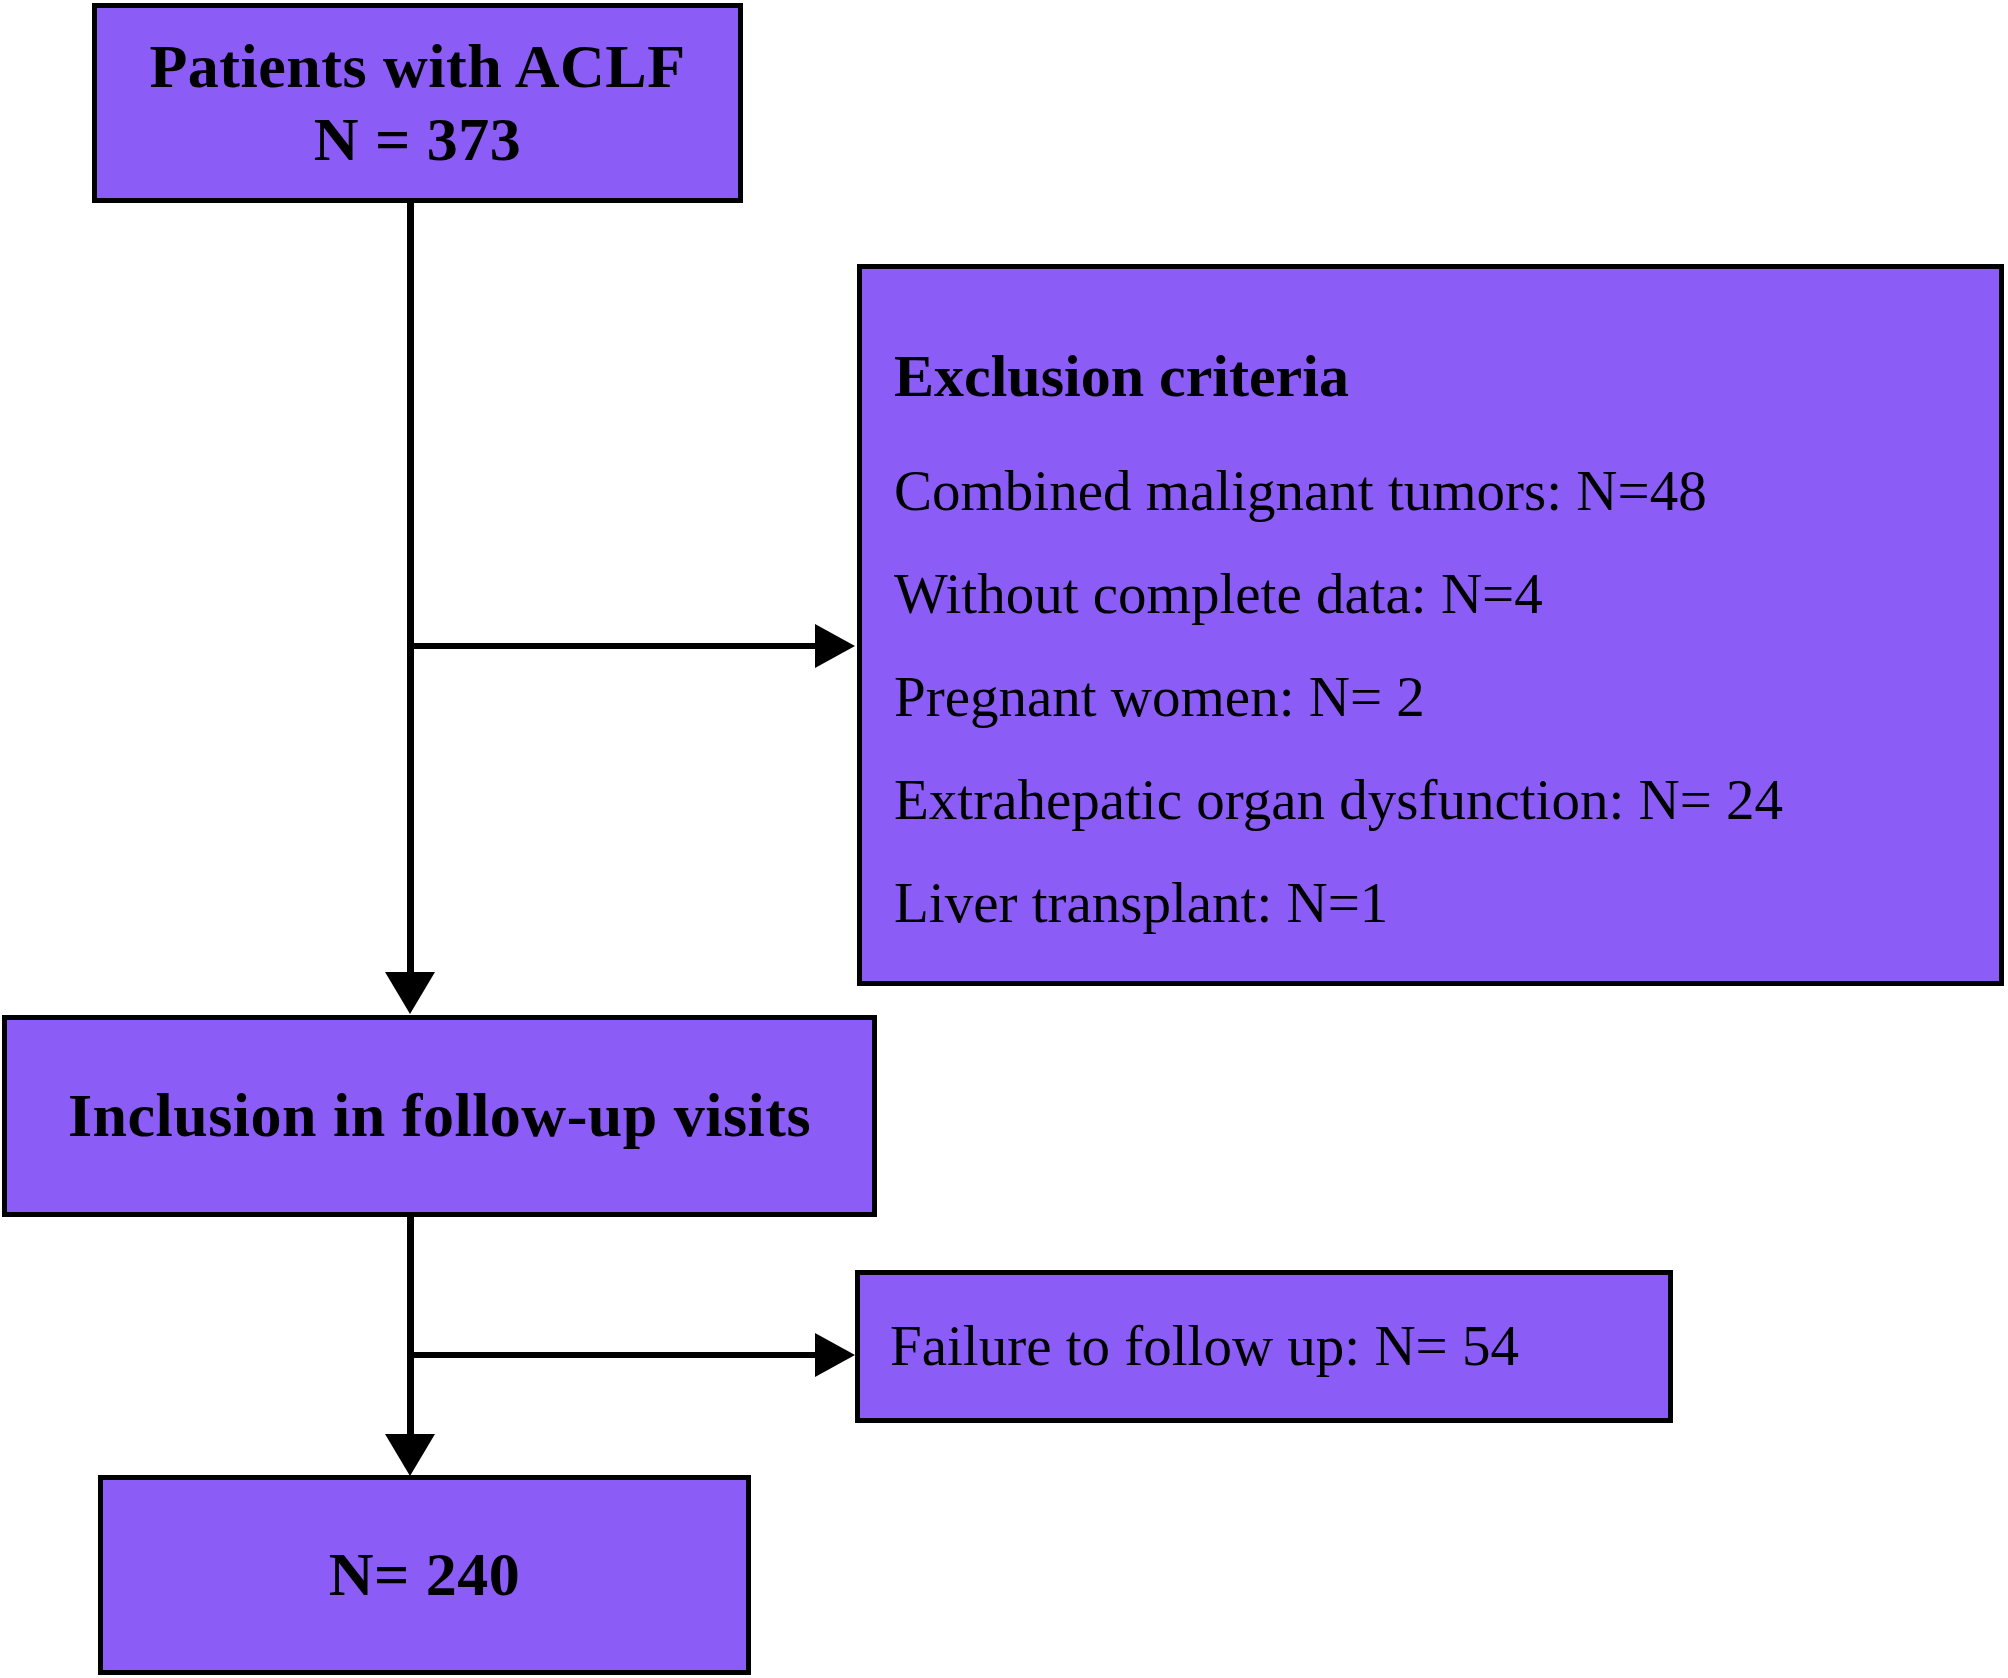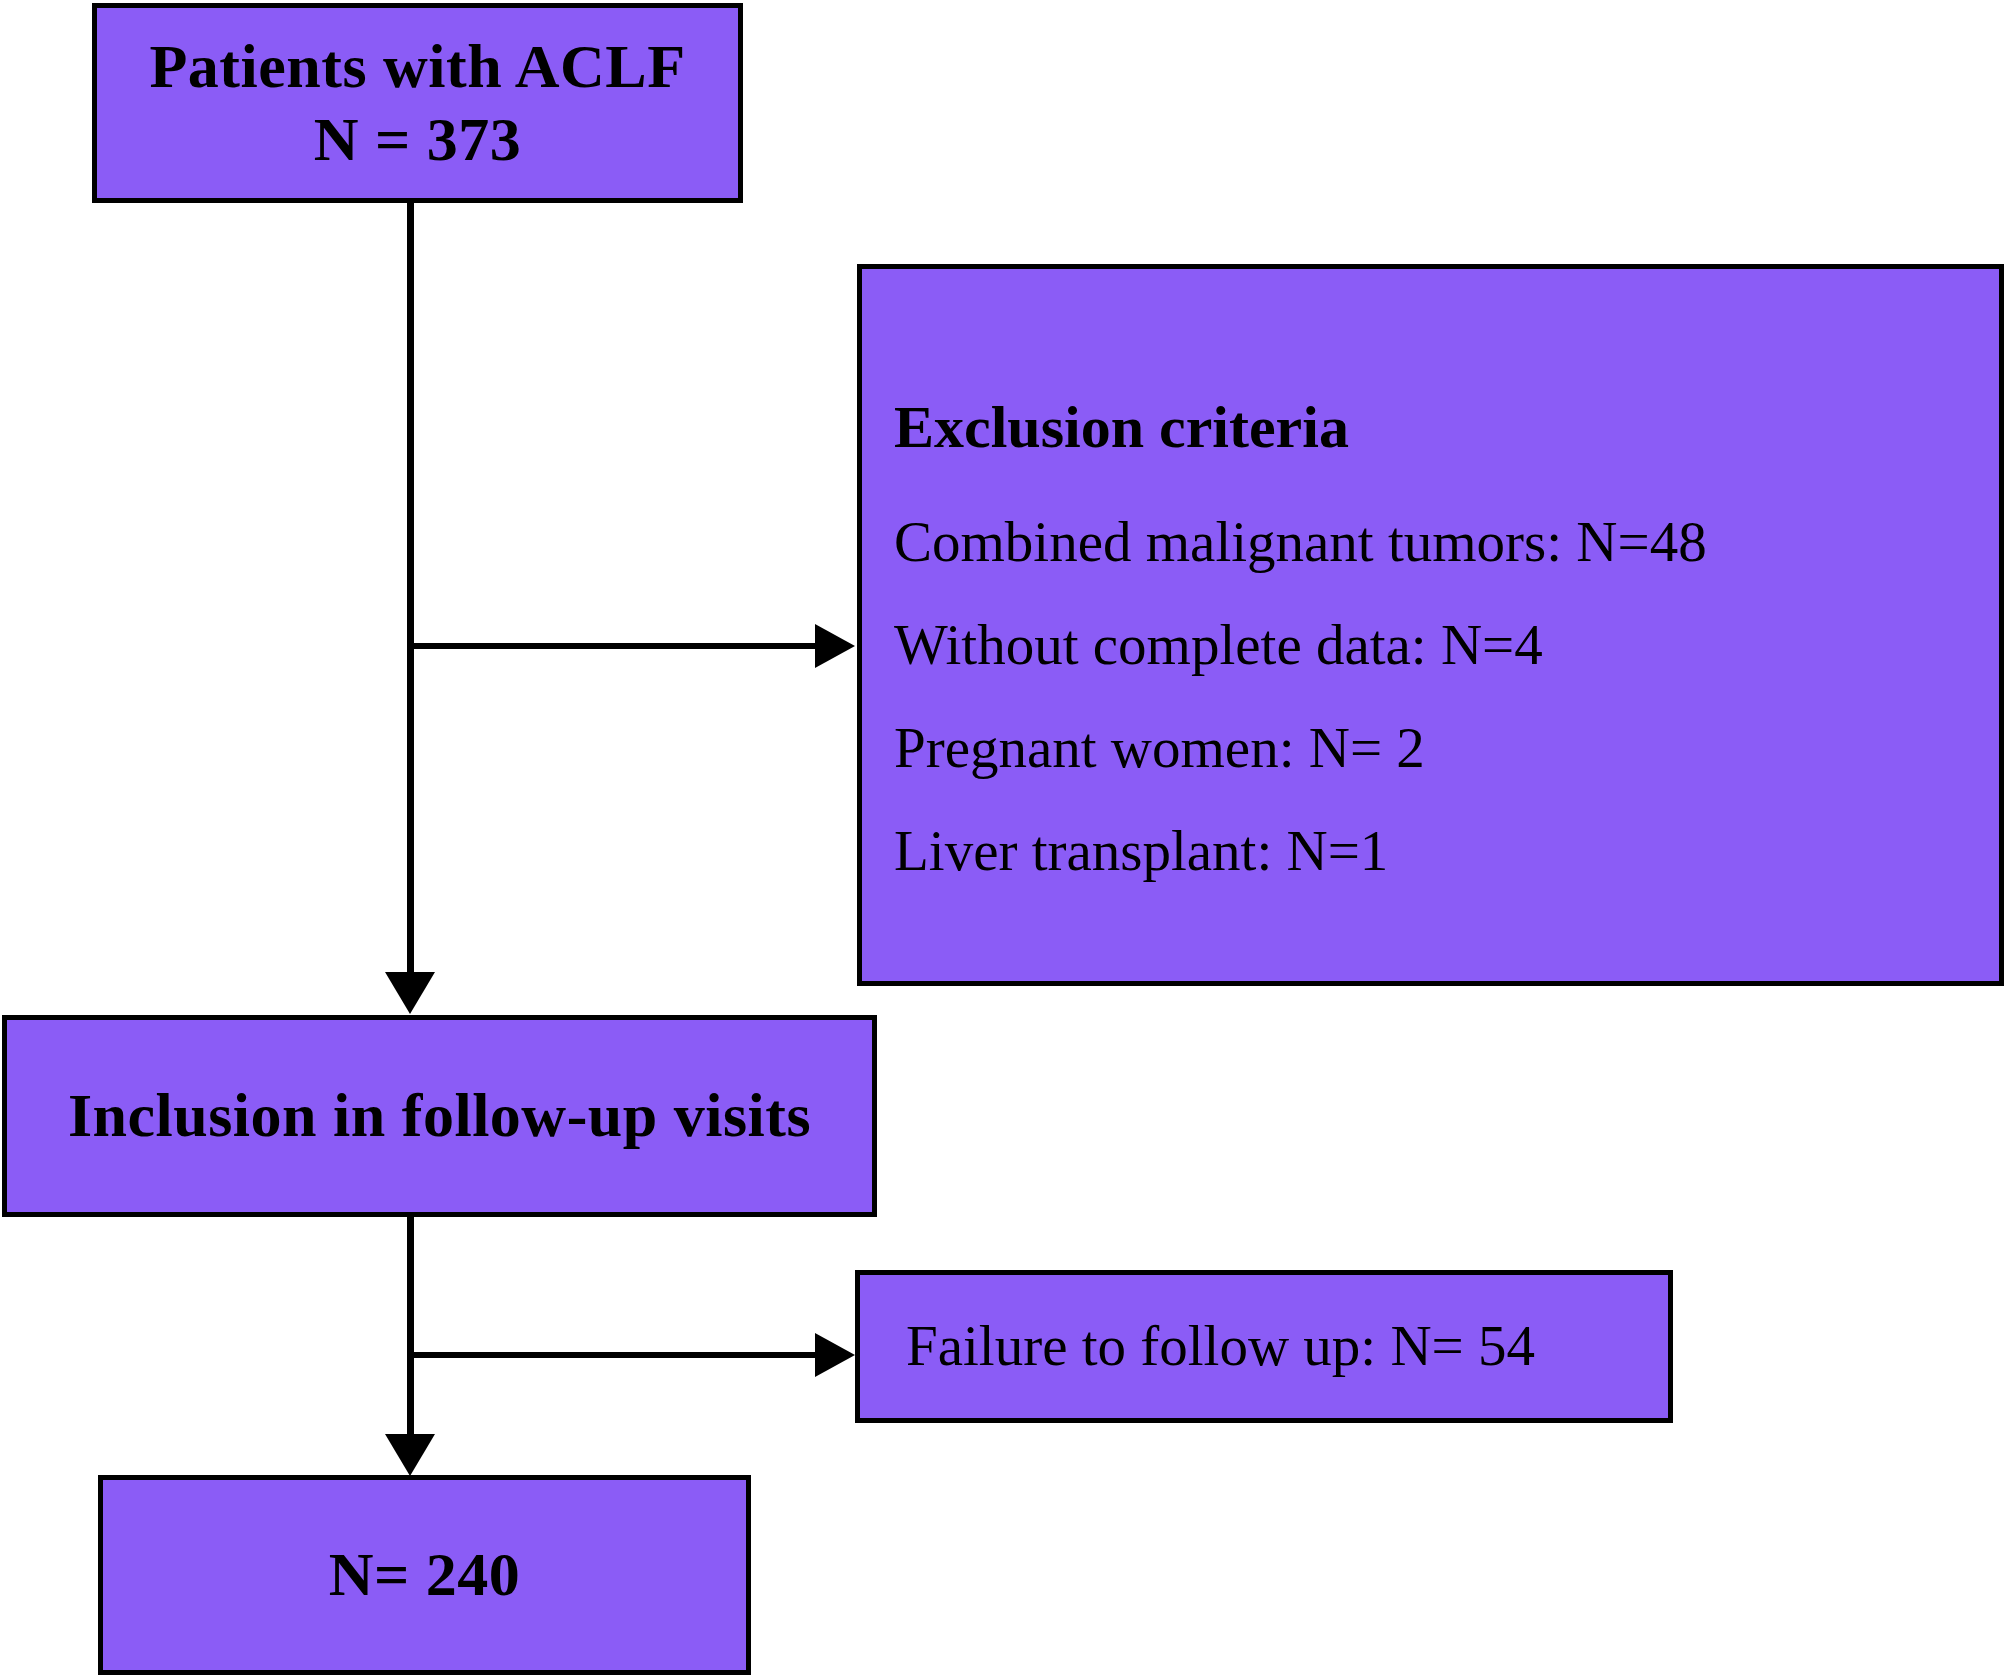--- a/index.html
+++ b/index.html
@@ -94,21 +94,21 @@
     height: 202px;
   }
 
   
   #box-failure {
     left: 855px;
     top: 1270px;
     width: 818px;
     height: 153px;
     justify-content: center;
-    padding-left: 46px;
+    padding-left: 30px;
   }
   #box-failure .line-regular { font-size: 57px; }
 
   
   #box-final {
     left: 98px;
     top: 1475px;
     width: 653px;
     height: 200px;
   }
@@ -161,20 +161,21 @@
   <div class="box box-centered" id="box-patients">
     <div class="line-bold">Patients with ACLF</div>
     <div class="line-bold">N = 373</div>
   </div>
 
   <div class="box box-left" id="box-exclusion">
     <div class="title">Exclusion criteria</div>
     <div class="crit">Combined malignant tumors: N=48</div>
     <div class="crit">Without complete data: N=4</div>
     <div class="crit">Pregnant women: N= 2</div>
+    <div class="crit">Extrahepatic organ dysfunction: N= 24</div>
     <div class="crit">Liver transplant: N=1</div>
   </div>
 
   <div class="box box-centered" id="box-inclusion">
     <div class="line-bold">Inclusion in follow-up visits</div>
   </div>
 
   <div class="box box-left" id="box-failure">
     <div class="line-regular">Failure to follow up: N= 54</div>
   </div>

